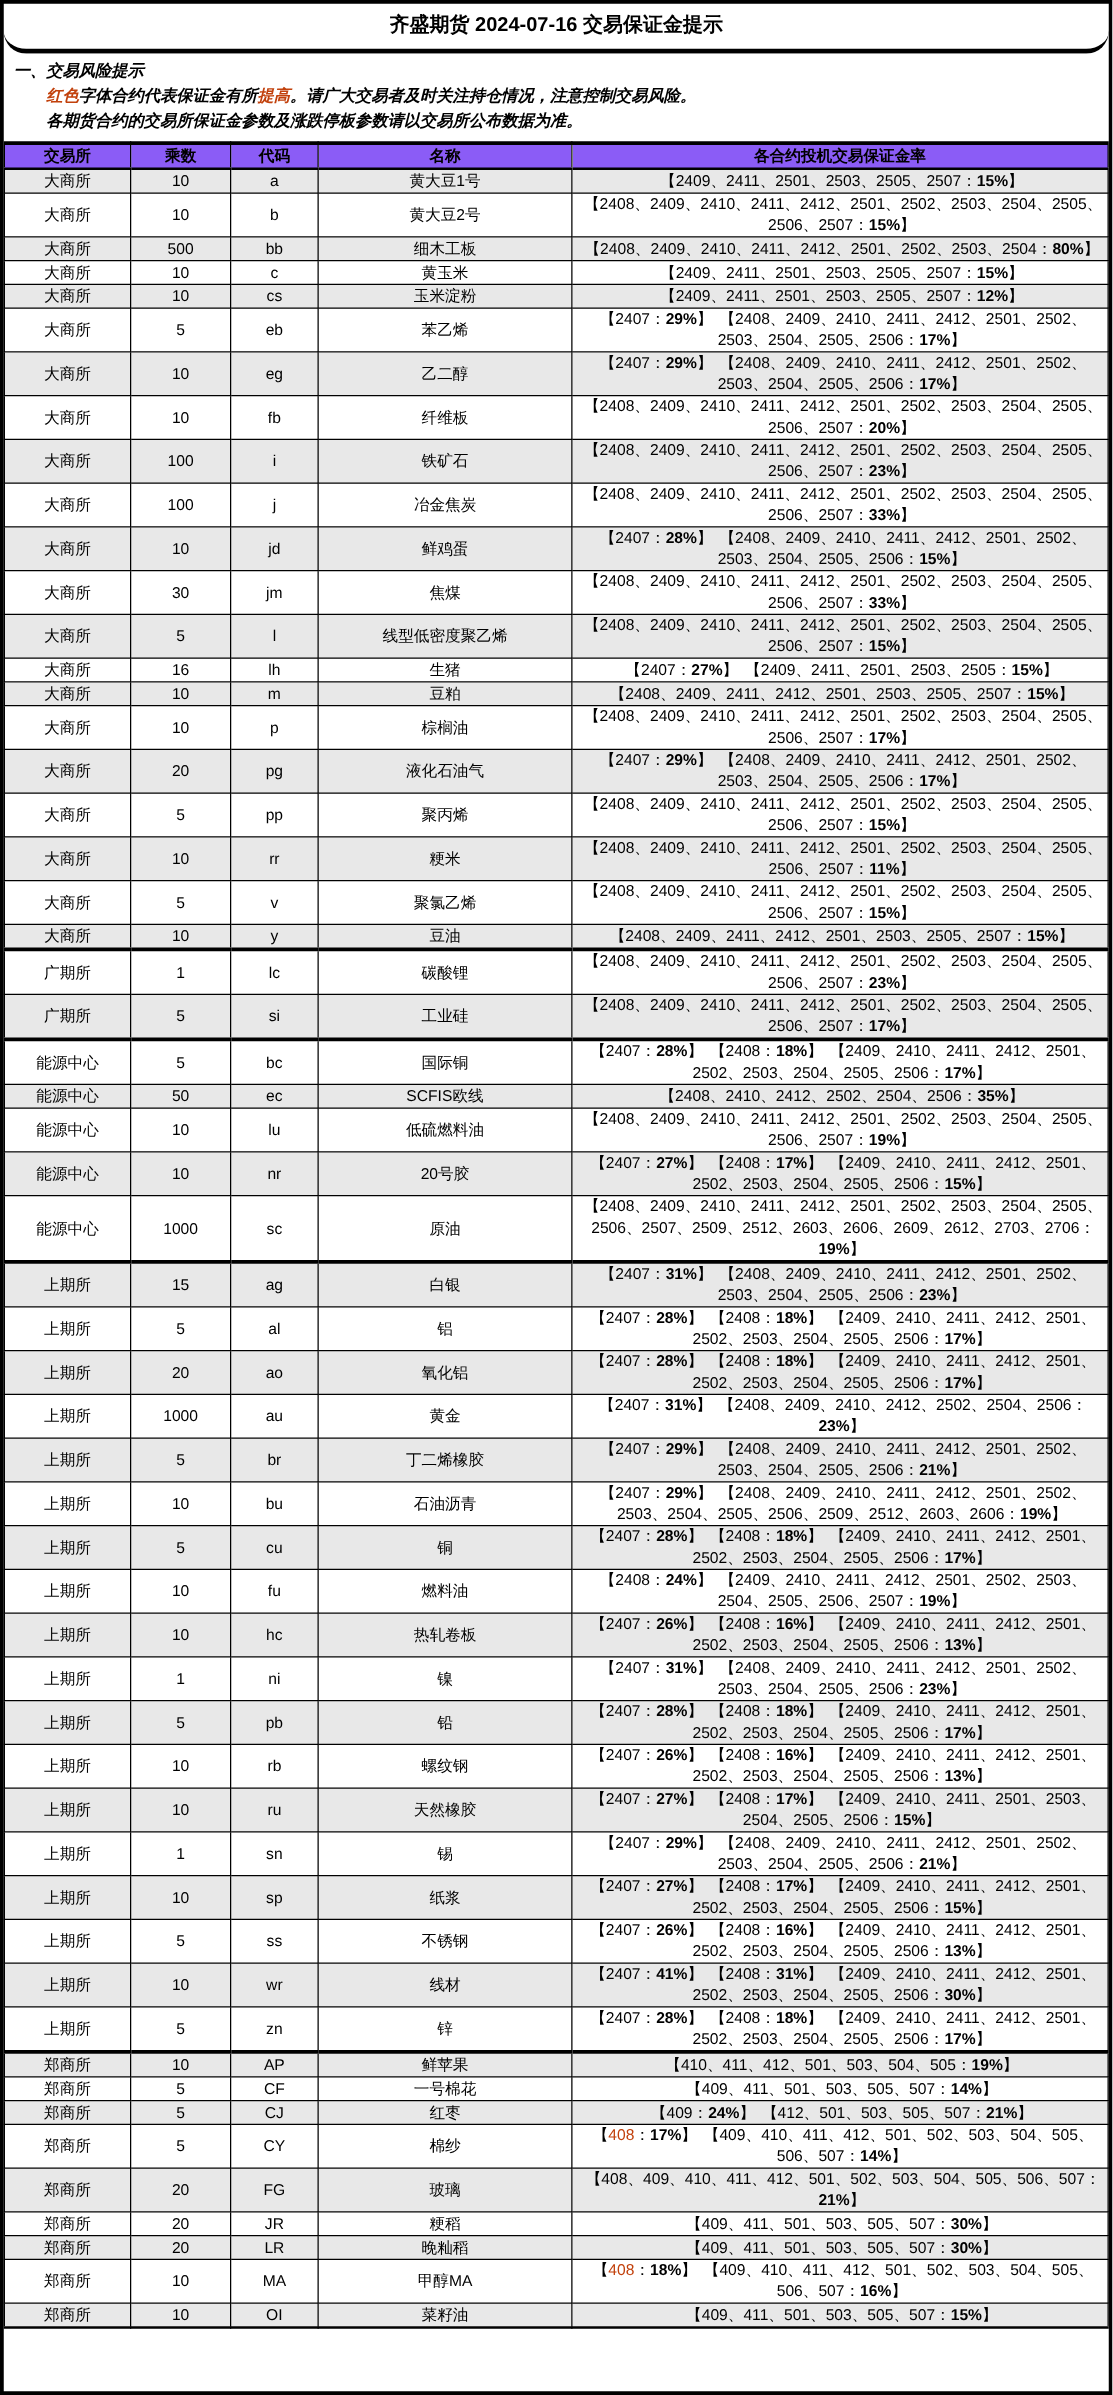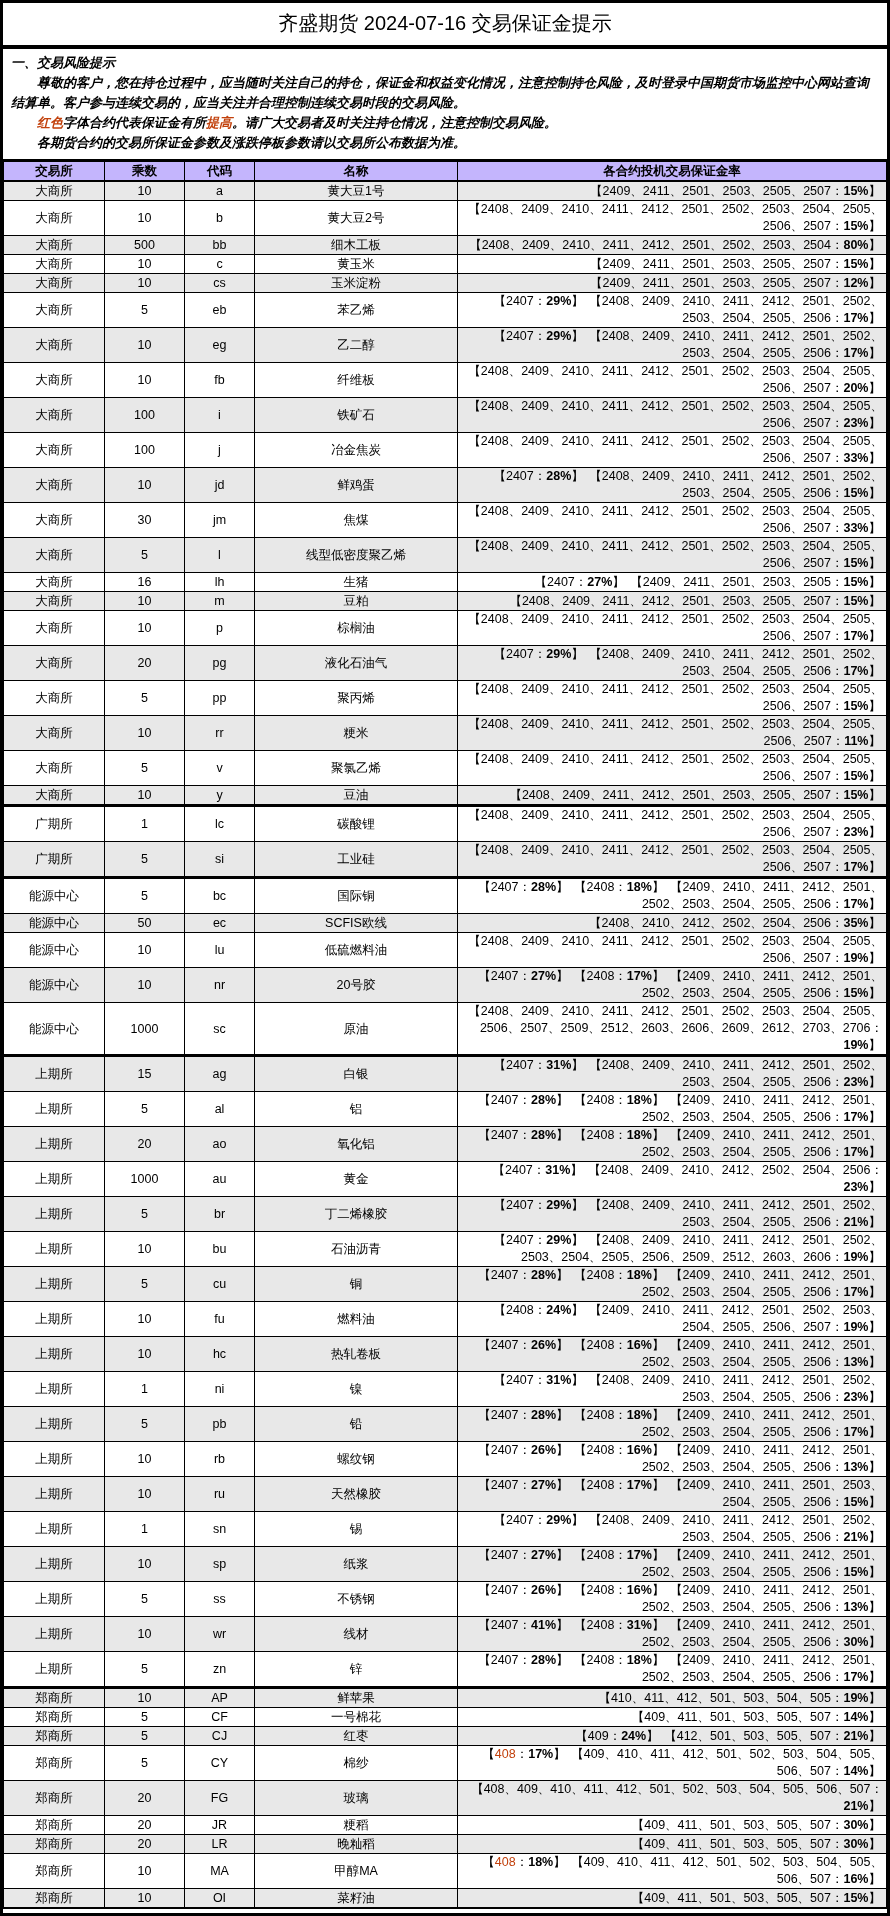--- a/index.html
+++ b/index.html
@@ -2,55 +2,54 @@
 <html><head>
 <meta charset="utf-8">
 <style>
   html,body { margin:0; padding:0; background:#fff; }
   .page {
     position:relative; width:890px; min-height:1916px; box-sizing:border-box;
     border:3px solid #000; background:#fff; color:#000;
     font-family:"Liberation Sans","DejaVu Sans",sans-serif;
   }
   .title-bar {
-    text-align:center; font-size:20px; font-weight:normal;
-    padding:7px 0 8px; border-bottom:4px solid #000;
+    text-align:center; font-size:16px; font-weight:bold;
+    padding:7px 0 8px; border-bottom:4px solid #000;border-radius:18px;
   }
   .intro { padding:4px 8px 6px; font-size:13px; font-weight:bold; line-height:20px;font-style:italic; }
   .intro .line { white-space:normal; }
   .intro .indent { text-indent:2em; }
   .red { color:#c2410c; }
   table.margin-table {
     width:100%; border-collapse:collapse; table-layout:fixed;
     border-top:3px solid #000; border-bottom:2px solid #000;
   }
   table.margin-table th, table.margin-table td {
     border:1px solid #000; font-size:12.5px; padding:0 3px;
     height:18px; line-height:18px; overflow:hidden;
   }
   table.margin-table thead th {
-    font-weight:bold; text-align:center; background:#c4b5fd; border-bottom:2px solid #000;
+    font-weight:bold; text-align:center; background:#8b5cf6; border-bottom:2px solid #000;
   }
   table.margin-table td { text-align:center; }
-  table.margin-table td.rates { text-align:right; padding-left:8px; line-height:17px; }
+  table.margin-table td.rates { text-align:center; padding-left:8px; line-height:17px; }
   table.margin-table tbody tr:nth-child(odd) { background:#e8e8e8; }
   table.margin-table tbody tr.group-start td { border-top:3px solid #000; }
   td.rates b { font-weight:bold; }
   .grp { margin-right:2px; }
 </style>
 </head>
 <body>
 
 <div class="page">
 
   <div class="title-bar">齐盛期货 2024-07-16 交易保证金提示</div>
 
   <div class="intro">
     <div class="line">一、交易风险提示</div>
-    <div class="line indent">尊敬的客户，您在持仓过程中，应当随时关注自己的持仓，保证金和权益变化情况，注意控制持仓风险，及时登录中国期货市场监控中心网站查询结算单。客户参与连续交易的，应当关注并合理控制连续交易时段的交易风险。</div>
     <div class="line indent"><span class="red">红色</span><span>字体合约代表保证金有所</span><span class="red">提高</span><span>。请广大交易者及时关注持仓情况，注意控制交易风险。</span></div>
     <div class="line indent">各期货合约的交易所保证金参数及涨跌停板参数请以交易所公布数据为准。</div>
   </div>
 
   <table class="margin-table">
     <colgroup>
       <col style="width:101px">
         <col style="width:80px">
         <col style="width:70px">
         <col style="width:203px">

